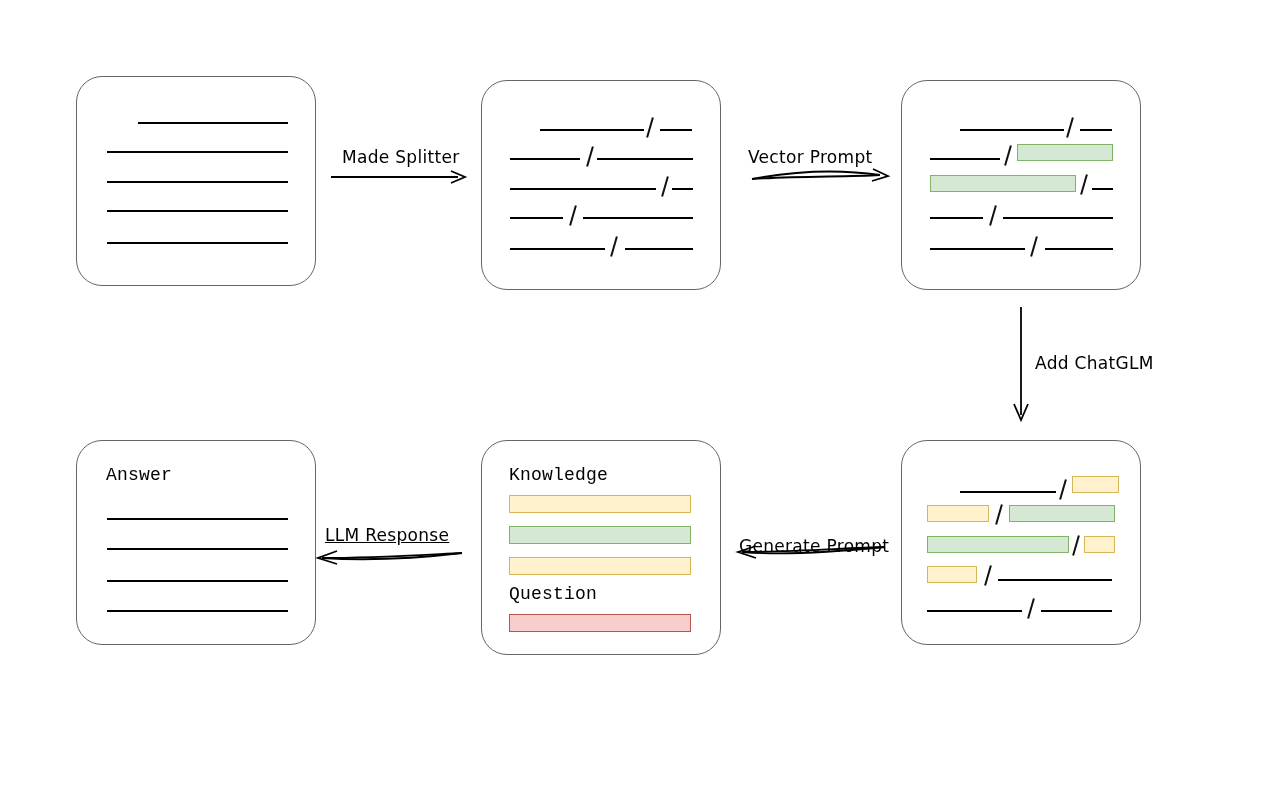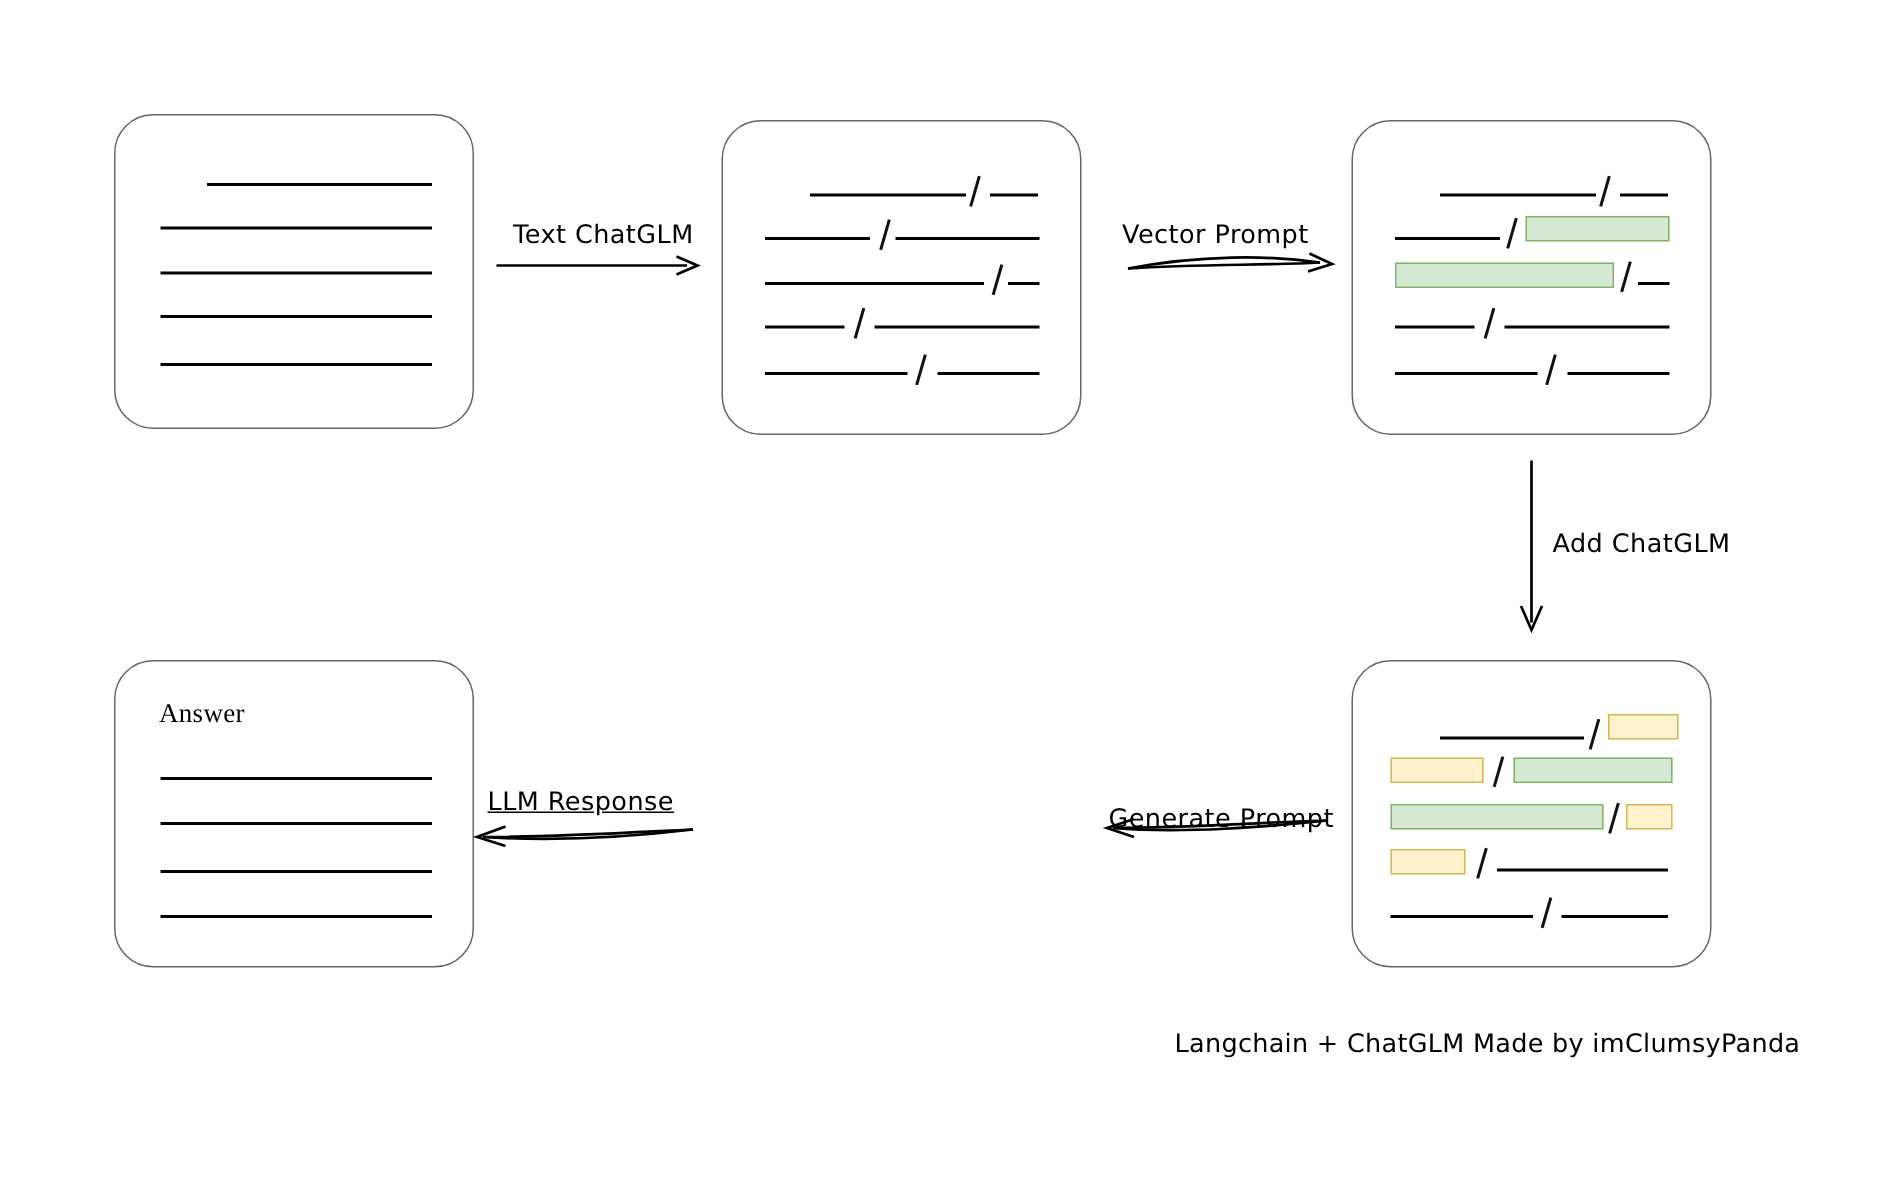--- a/index.html
+++ b/index.html
@@ -65,21 +65,21 @@
     position: absolute;
     white-space: nowrap;
     font-family: "DejaVu Sans", sans-serif;
     font-size: 17px;
     letter-spacing: 0.3px;
     color: #000000;
   }
   .box-title {
     position: absolute;
     white-space: nowrap;
-    font-family: Liberation Serif, serif;
+    font-family: Liberation Mono, monospace;
     font-size: 18px;
     letter-spacing: 0.2px;
     color: #000000;
   }
   .footer-note {
     position: absolute;
     white-space: nowrap;
     font-family: "DejaVu Sans", sans-serif;
     font-size: 17px;
     letter-spacing: 0.2px;
@@ -171,36 +171,43 @@
 
     <div class="chunk yellow" style="left:25px; top:125px; width:50px; height:17px;"></div>
     <div class="slash" style="left:85px;  top:124px; height:21px;"></div>
     <div class="rule" style="left:96px;  top:138px; width:114px;"></div>
 
     <div class="rule" style="left:25px;  top:169px; width:95px;"></div>
     <div class="slash" style="left:128px; top:157px; height:21px;"></div>
     <div class="rule" style="left:139px; top:169px; width:71px;"></div>
   </div>
 
+  <div class="doc-box" style="left:481px; top:440px; width:240px; height:215px;">
+    <div class="box-title" style="left:27px; top:24px;">Knowledge</div>
+    <div class="chunk yellow" style="left:27px; top:54px; width:182px; height:18px;"></div>
+    <div class="chunk green" style="left:27px; top:85px; width:182px; height:18px;"></div>
+    <div class="chunk yellow" style="left:27px; top:116px; width:182px; height:18px;"></div>
+    <div class="box-title" style="left:27px; top:143px;">Question</div>
+    <div class="chunk red" style="left:27px; top:173px; width:182px; height:18px;"></div>
+  </div>
 
   <div class="doc-box" style="left:76px; top:440px; width:240px; height:205px;">
     <div class="box-title" style="left:29px; top:24px;">Answer</div>
     <div class="rule" style="left:30px; top:77px;  width:181px;"></div>
     <div class="rule" style="left:30px; top:107px; width:181px;"></div>
     <div class="rule" style="left:30px; top:139px; width:181px;"></div>
     <div class="rule" style="left:30px; top:169px; width:181px;"></div>
   </div>
 
-  <div class="label" style="left:342px; top:147px;">Text ChatGLM</div>
+  <div class="label" style="left:342px; top:147px;">Made Splitter</div>
   <div class="label" style="left:748px; top:147px;">Vector Prompt</div>
   <div class="label" style="left:1035px; top:353px;">Add ChatGLM</div>
   <div class="label" style="left:739px; top:536px;">Generate Prompt</div>
   <div class="label" style="left:325px; top:525px;text-decoration:underline;">LLM Response</div>
 
-  <div class="footer-note" style="left:783px; top:686px;">Langchain + ChatGLM Made by imClumsyPanda</div>
 
   <svg id="arrows" viewBox="0 0 1262 792">
 
     <g>
       <path d="M331,177 L458,177" stroke-width="1.8"></path>
       <path d="M451,171 L465,177 L451,183" stroke-width="1.8" stroke-linejoin="miter"></path>
     </g>
 
     <g>
       <path d="M752,179 C800,170 845,170 880,175" stroke-width="1.8"></path>

